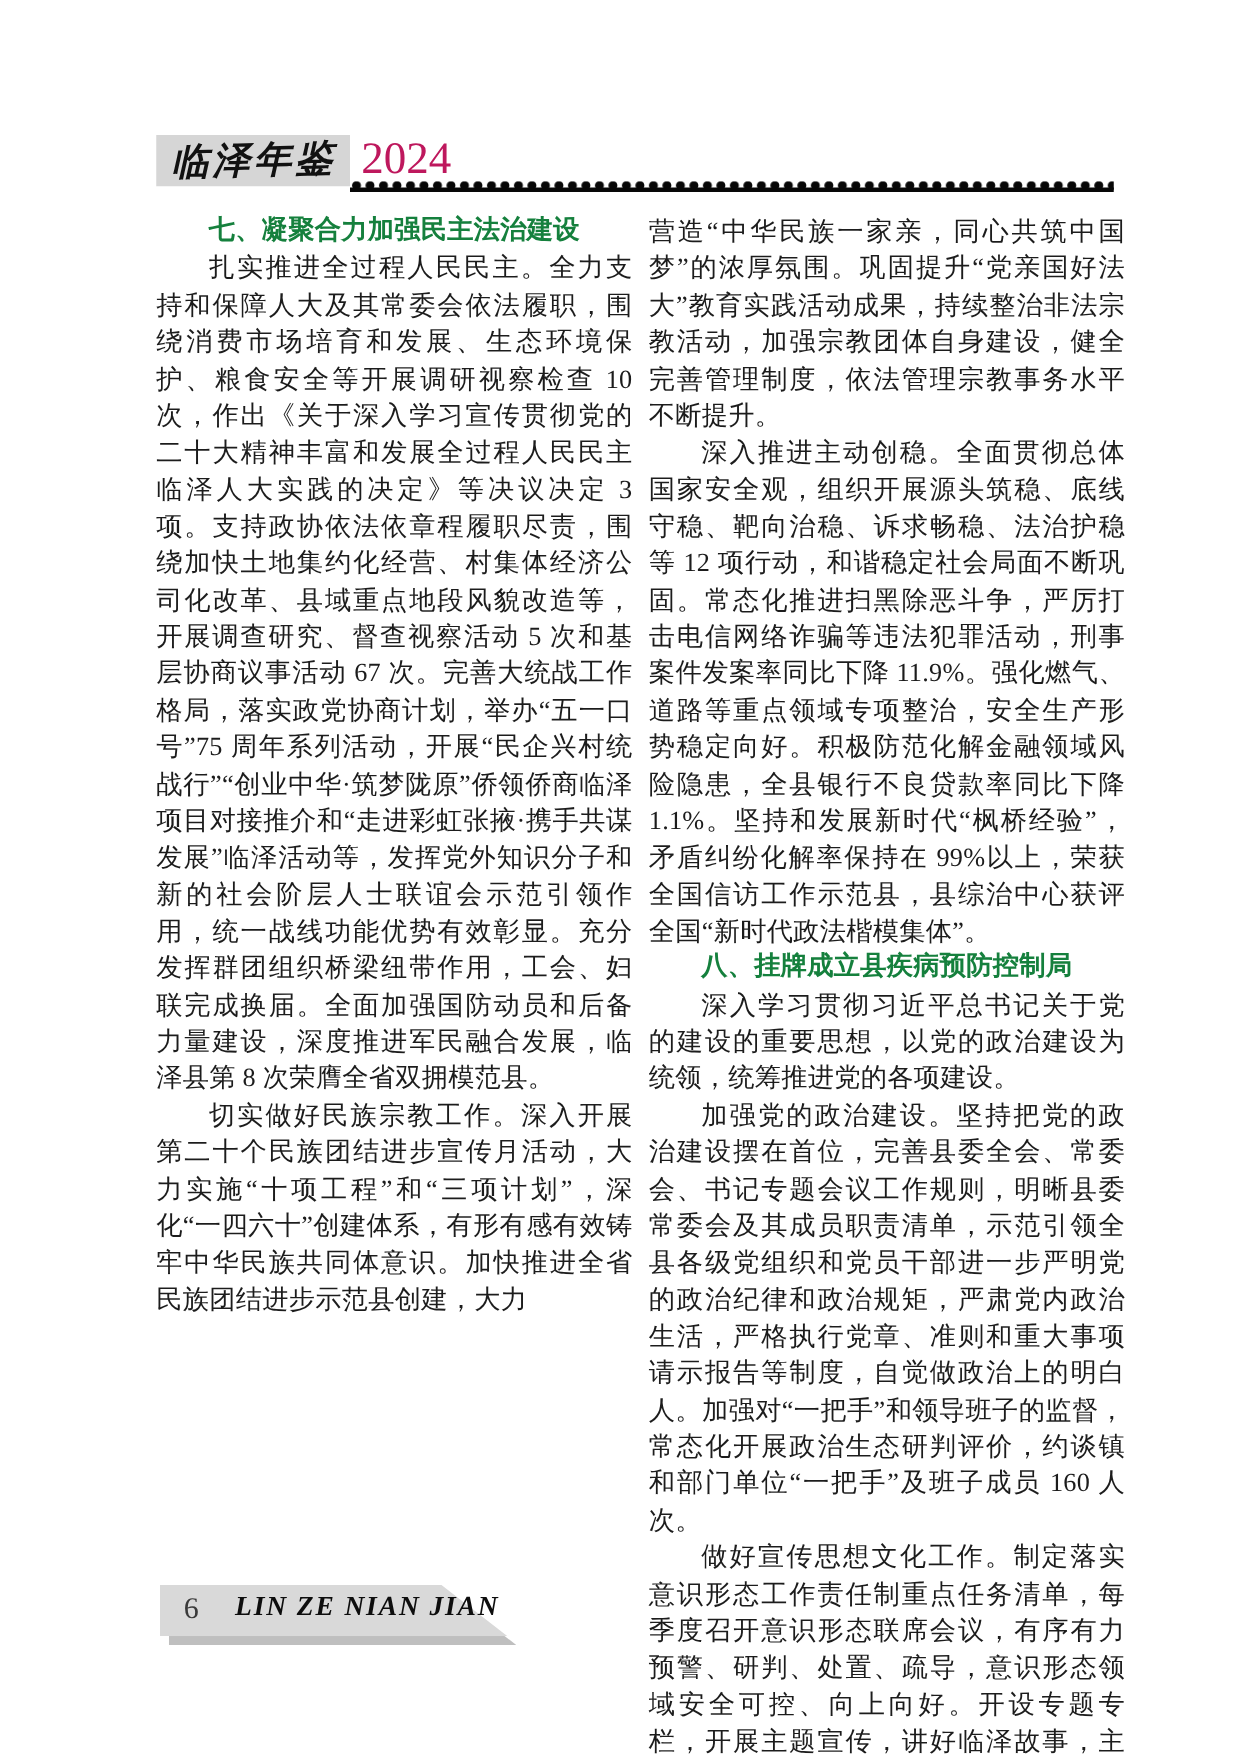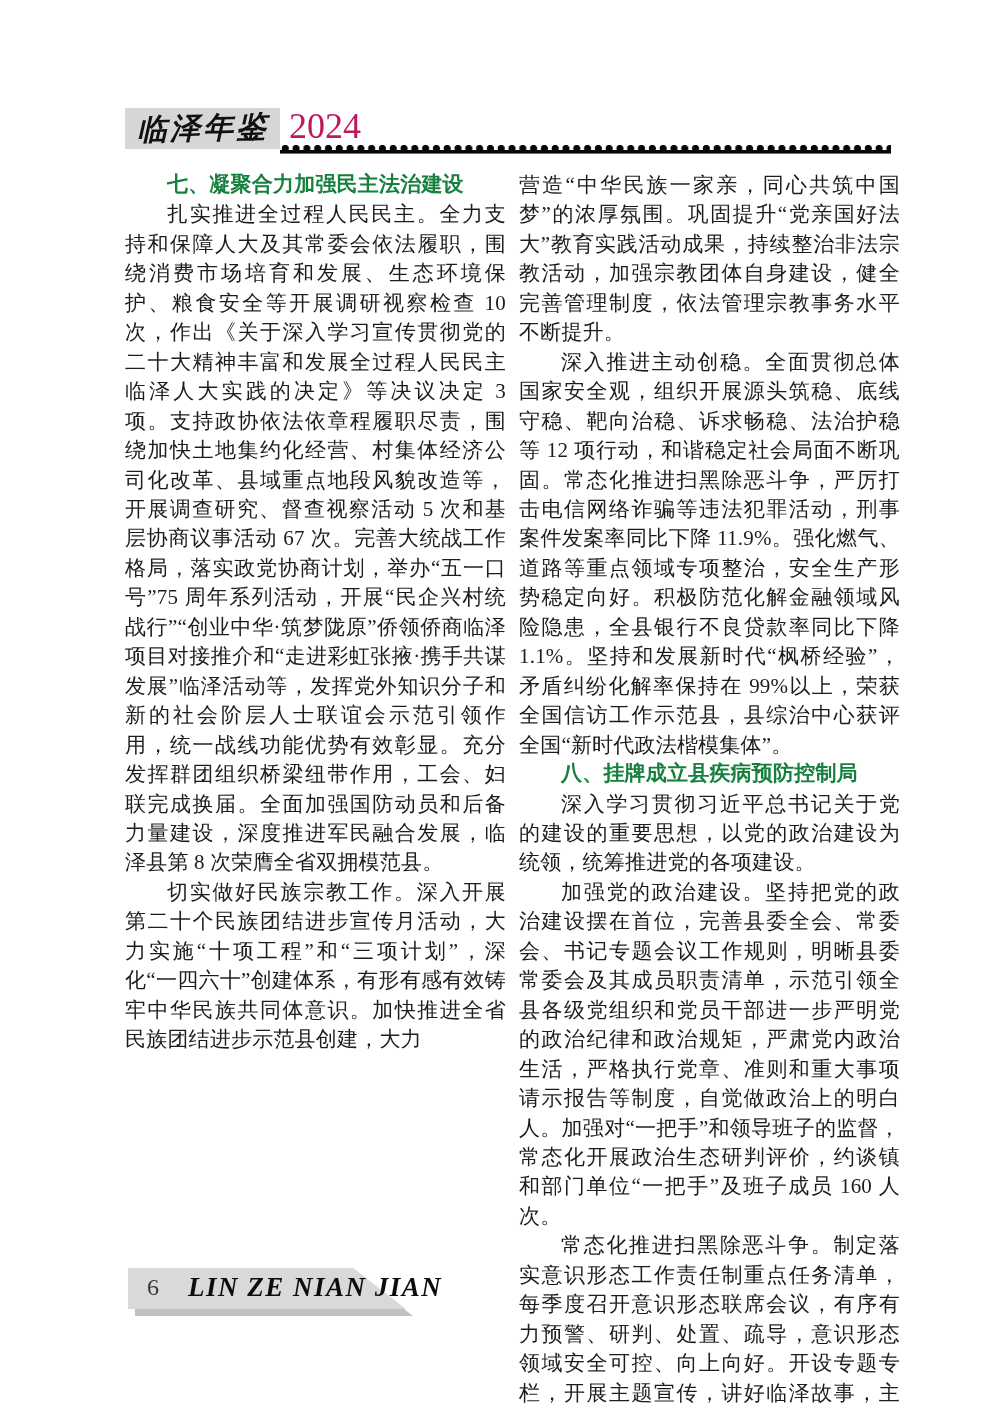--- a/index.html
+++ b/index.html
@@ -65,21 +65,21 @@
     position:absolute; left:0; top:0; width:100%; height:100%;
     background:#d9d9d9;
     clip-path:polygon(0 0, 81% 0, 100% 100%, 0 100%);
   }
   .page-num {
     position:absolute; left:19px; top:6px;
     font-size:24px; color:#3a3a3a; z-index:2;
   }
   .footer-title {
     position:absolute; left:60px; top:4px;
-    font-size:27px; font-weight:bold; font-style:italic;
+    font-size:22px; font-weight:bold; font-style:italic;
     letter-spacing:1.5px; color:#0d0d0d; z-index:2;
     white-space:nowrap;
   }
 </style>
 </head>
 <body>
 
 <div class="page">
 
   <div class="logo-box">
@@ -92,21 +92,21 @@
       <p class="heading">七、凝聚合力加强民主法治建设</p>
       <p class="body indent"><span class="lead">扎实推进全过程人民民主。</span>全力支持和保障人大及其常委会依法履职，围绕消费市场培育和发展、生态环境保护、粮食安全等开展调研视察检查 10 次，作出《关于深入学习宣传贯彻党的二十大精神丰富和发展全过程人民民主临泽人大实践的决定》等决议决定 3 项。支持政协依法依章程履职尽责，围绕加快土地集约化经营、村集体经济公司化改革、县域重点地段风貌改造等，开展调查研究、督查视察活动 5 次和基层协商议事活动 67 次。完善大统战工作格局，落实政党协商计划，举办“五一口号”75 周年系列活动，开展“民企兴村统战行”“创业中华·筑梦陇原”侨领侨商临泽项目对接推介和“走进彩虹张掖·携手共谋发展”临泽活动等，发挥党外知识分子和新的社会阶层人士联谊会示范引领作用，统一战线功能优势有效彰显。充分发挥群团组织桥梁纽带作用，工会、妇联完成换届。全面加强国防动员和后备力量建设，深度推进军民融合发展，临泽县第 8 次荣膺全省双拥模范县。</p>
       <p class="body indent"><span class="lead">切实做好民族宗教工作。</span>深入开展第二十个民族团结进步宣传月活动，大力实施“十项工程”和“三项计划”，深化“一四六十”创建体系，有形有感有效铸牢中华民族共同体意识。加快推进全省民族团结进步示范县创建，大力</p>
     </div>
   <div class="column right">
       <p class="body">营造“中华民族一家亲，同心共筑中国梦”的浓厚氛围。巩固提升“党亲国好法大”教育实践活动成果，持续整治非法宗教活动，加强宗教团体自身建设，健全完善管理制度，依法管理宗教事务水平不断提升。</p>
       <p class="body indent"><span class="lead">深入推进主动创稳。</span>全面贯彻总体国家安全观，组织开展源头筑稳、底线守稳、靶向治稳、诉求畅稳、法治护稳等 12 项行动，和谐稳定社会局面不断巩固。常态化推进扫黑除恶斗争，严厉打击电信网络诈骗等违法犯罪活动，刑事案件发案率同比下降 11.9%。强化燃气、道路等重点领域专项整治，安全生产形势稳定向好。积极防范化解金融领域风险隐患，全县银行不良贷款率同比下降 1.1%。坚持和发展新时代“枫桥经验”，矛盾纠纷化解率保持在 99%以上，荣获全国信访工作示范县，县综治中心获评全国“新时代政法楷模集体”。</p>
       <p class="heading">八、挂牌成立县疾病预防控制局</p>
       <p class="body indent">深入学习贯彻习近平总书记关于党的建设的重要思想，以党的政治建设为统领，统筹推进党的各项建设。</p>
       <p class="body indent"><span class="lead">加强党的政治建设。</span>坚持把党的政治建设摆在首位，完善县委全会、常委会、书记专题会议工作规则，明晰县委常委会及其成员职责清单，示范引领全县各级党组织和党员干部进一步严明党的政治纪律和政治规矩，严肃党内政治生活，严格执行党章、准则和重大事项请示报告等制度，自觉做政治上的明白人。加强对“一把手”和领导班子的监督，常态化开展政治生态研判评价，约谈镇和部门单位“一把手”及班子成员 160 人次。</p>
-      <p class="body indent"><span class="lead">常态化推进扫黑除恶斗争。</span>制定落实意识形态工作责任制重点任务清单，每季度召开意识形态联席会议，有序有力预警、研判、处置、疏导，意识形态领域安全可控、向上向好。开设专题专栏，开展主题宣传，讲好临泽故事，主流思</p>
+      <p class="body indent"><span class="lead">做好宣传思想文化工作。</span>制定落实意识形态工作责任制重点任务清单，每季度召开意识形态联席会议，有序有力预警、研判、处置、疏导，意识形态领域安全可控、向上向好。开设专题专栏，开展主题宣传，讲好临泽故事，主流思</p>
     </div>
 
   <div class="footer-banner">
     <div class="banner-shadow"></div>
     <div class="banner-shape"></div>
     <span class="page-num">6</span>
     <span class="footer-title">LIN ZE NIAN JIAN</span>
   </div>
 
 </div>

